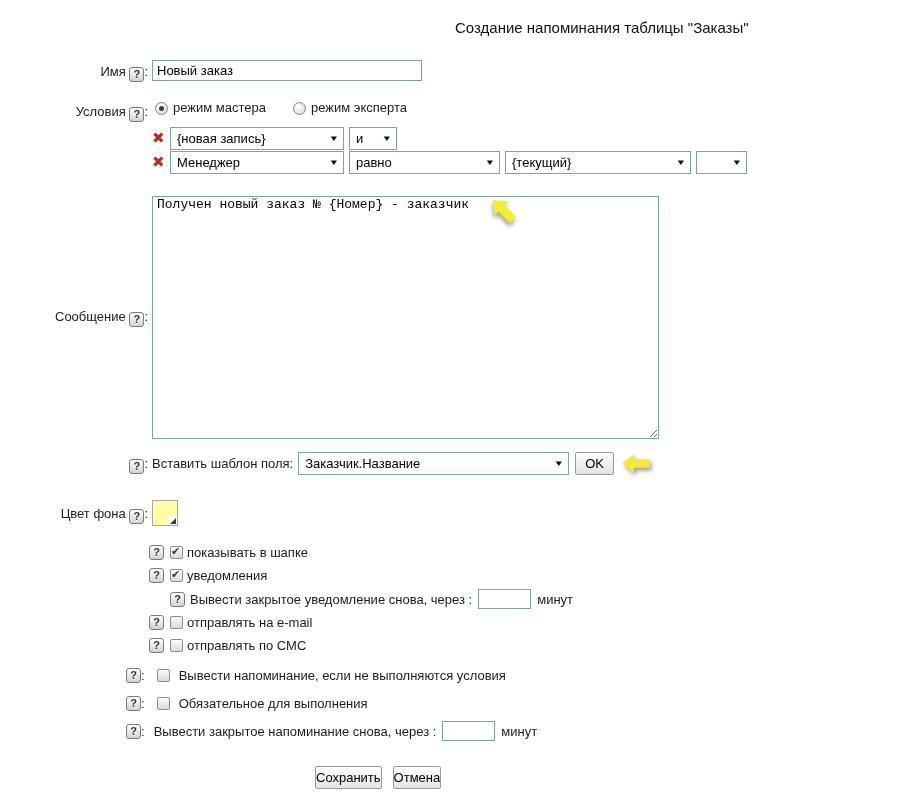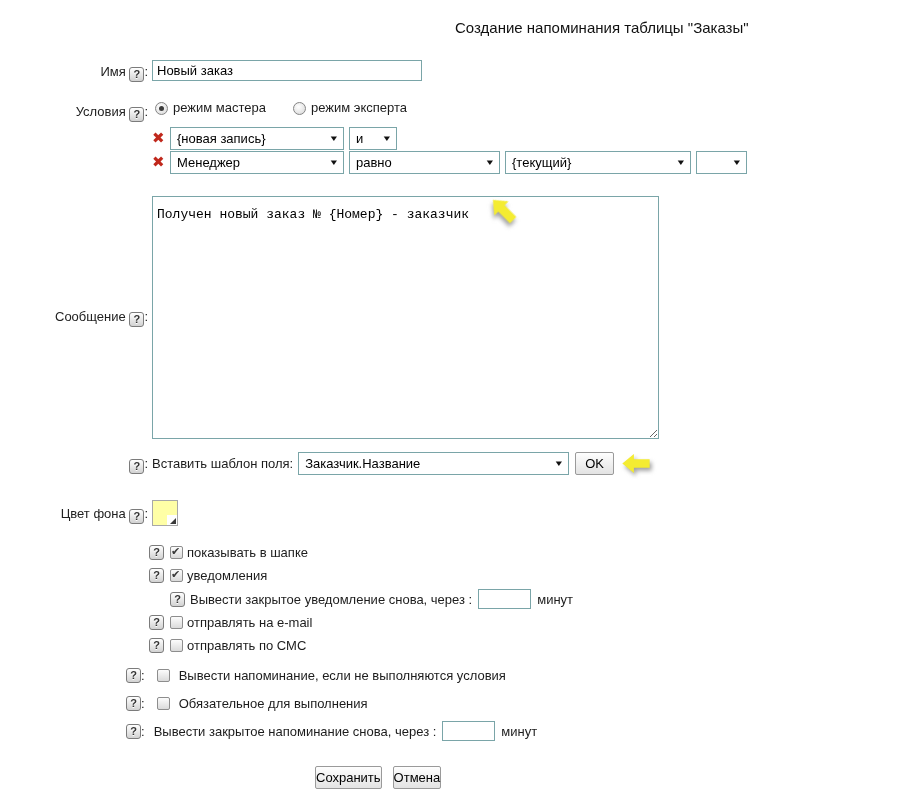--- a/index.html
+++ b/index.html
@@ -52,21 +52,21 @@
     background:radial-gradient(circle at 40% 35%, #ffffff, #d6d6d6); cursor:pointer; flex:0 0 auto;
   }
   .radio[data-checked="true"]::after {
     content:""; position:absolute; left:3px; top:3px; width:5px; height:5px;
     border-radius:50%; background:#3b3b3b;
   }
   .rgroup { display:inline-flex; align-items:flex-end; gap:5px; cursor:pointer; }
   .ta {
     position:absolute; left:152px; top:196px; width:507px; height:243px; box-sizing:border-box;
     border:1px solid var(--inb); font-family:"Liberation Mono", monospace; font-size:13px;
-    padding:10px 4px; color:#000; background:#fff;
+    padding:0 4px; color:#000; background:#fff;
   }
   .btn {
     box-sizing:border-box; border:1px solid #9a9a9a; border-radius:2px;
     background:linear-gradient(#fefefe,#e3e3e3); padding:3px 0; font-size:13px;
     color:#000; font-family:"Liberation Sans", sans-serif; cursor:pointer;
   }
   .okbtn { padding:3px 9px; }
   .swatch {
     position:relative; display:inline-block; width:26px; height:26px;
     box-sizing:border-box; border:1px solid #a8a8a8; cursor:pointer;

